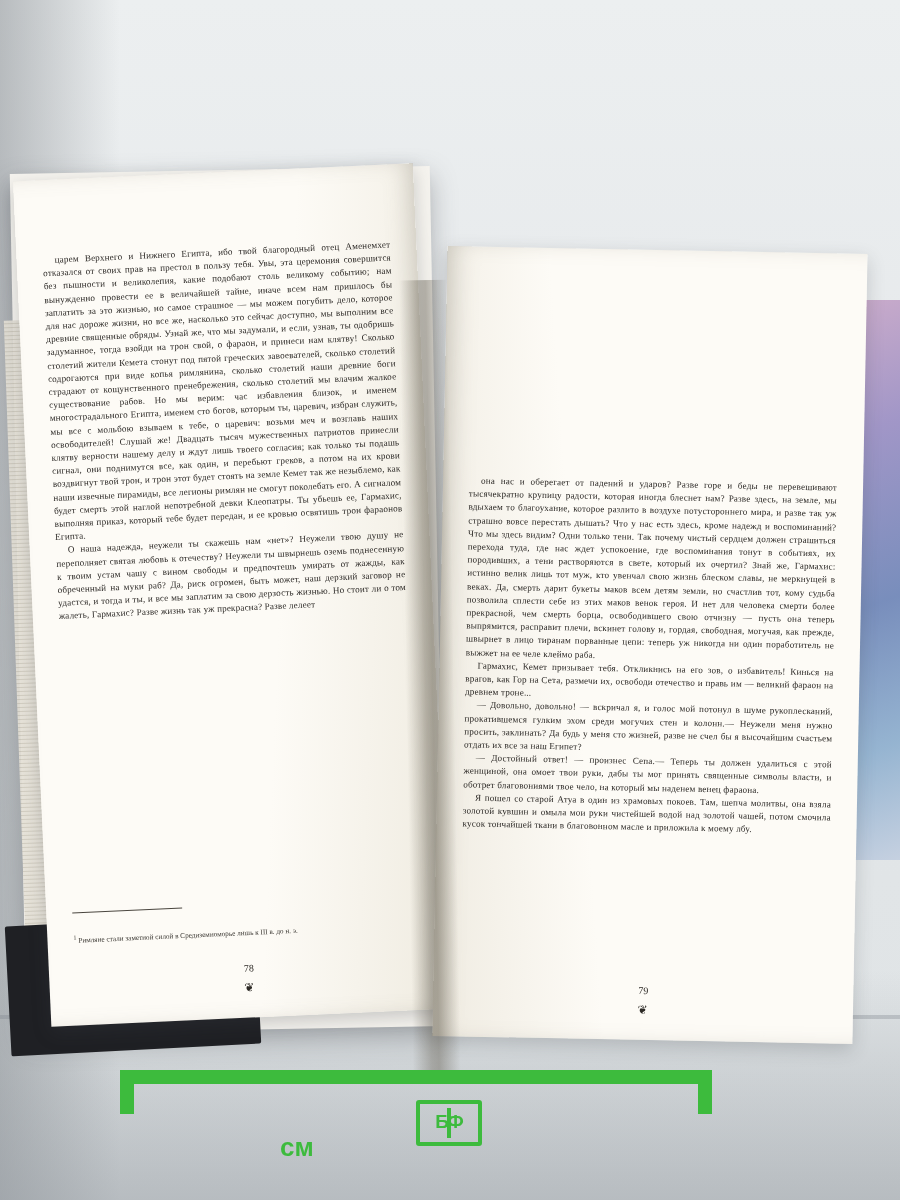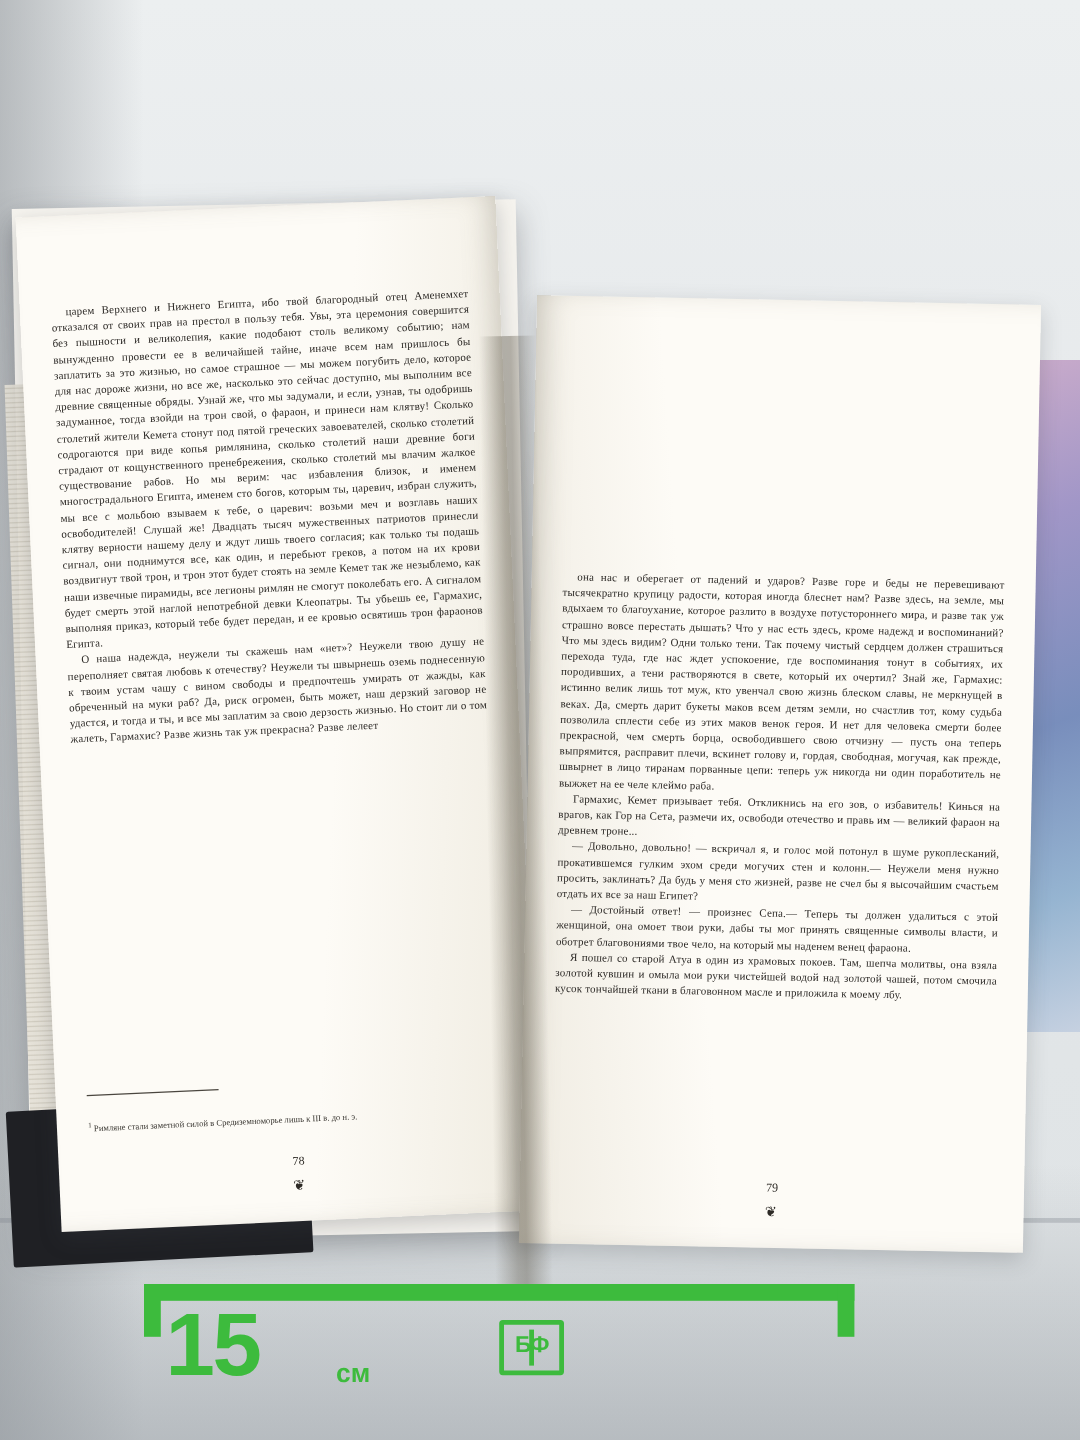--- a/index.html
+++ b/index.html
@@ -217,33 +217,33 @@
     font-size: 74px;
     color: #3dbb3d;
     line-height: 74px;
     letter-spacing: -2px;
   }
   .ruler-unit {
     position: absolute;
     left: 160px; top: 70px;
     font-family: "Liberation Sans", sans-serif;
     font-weight: 700;
-    font-size: 22px;
+    font-size: 26px;
     color: #3dbb3d;
   }
   .brand {
     position: absolute;
     left: 296px; top: 38px;
     display: flex;
     align-items: center;
     gap: 10px;
   }
   .brand-mark {
     position: relative;
-    width: 54px; height: 46px;
+    width: 66px; height: 46px;
     border: 4px solid #3dbb3d;
     border-radius: 3px;
     box-sizing: border-box;
   }
   .brand-mark:before {
     content: "";
     position: absolute;
     left: 50%; top: 4px; bottom: 4px;
     width: 4px;
     margin-left: -2px;
@@ -311,21 +311,20 @@
       <div class="ornament">❦</div>
     </div>
 
     <div class="gutter"></div>
   </div>
 
   <div class="ruler">
     <div class="ruler-cap-l"></div>
     <div class="ruler-bar"></div>
     <div class="ruler-cap-r"></div>
-    <div class="ruler-num">15</div>
     <div class="ruler-unit">см</div>
     <div class="brand">
       <div class="brand-mark">
         <span>БФ</span>
       </div>
     </div>
   </div>
 
 </div>
 

